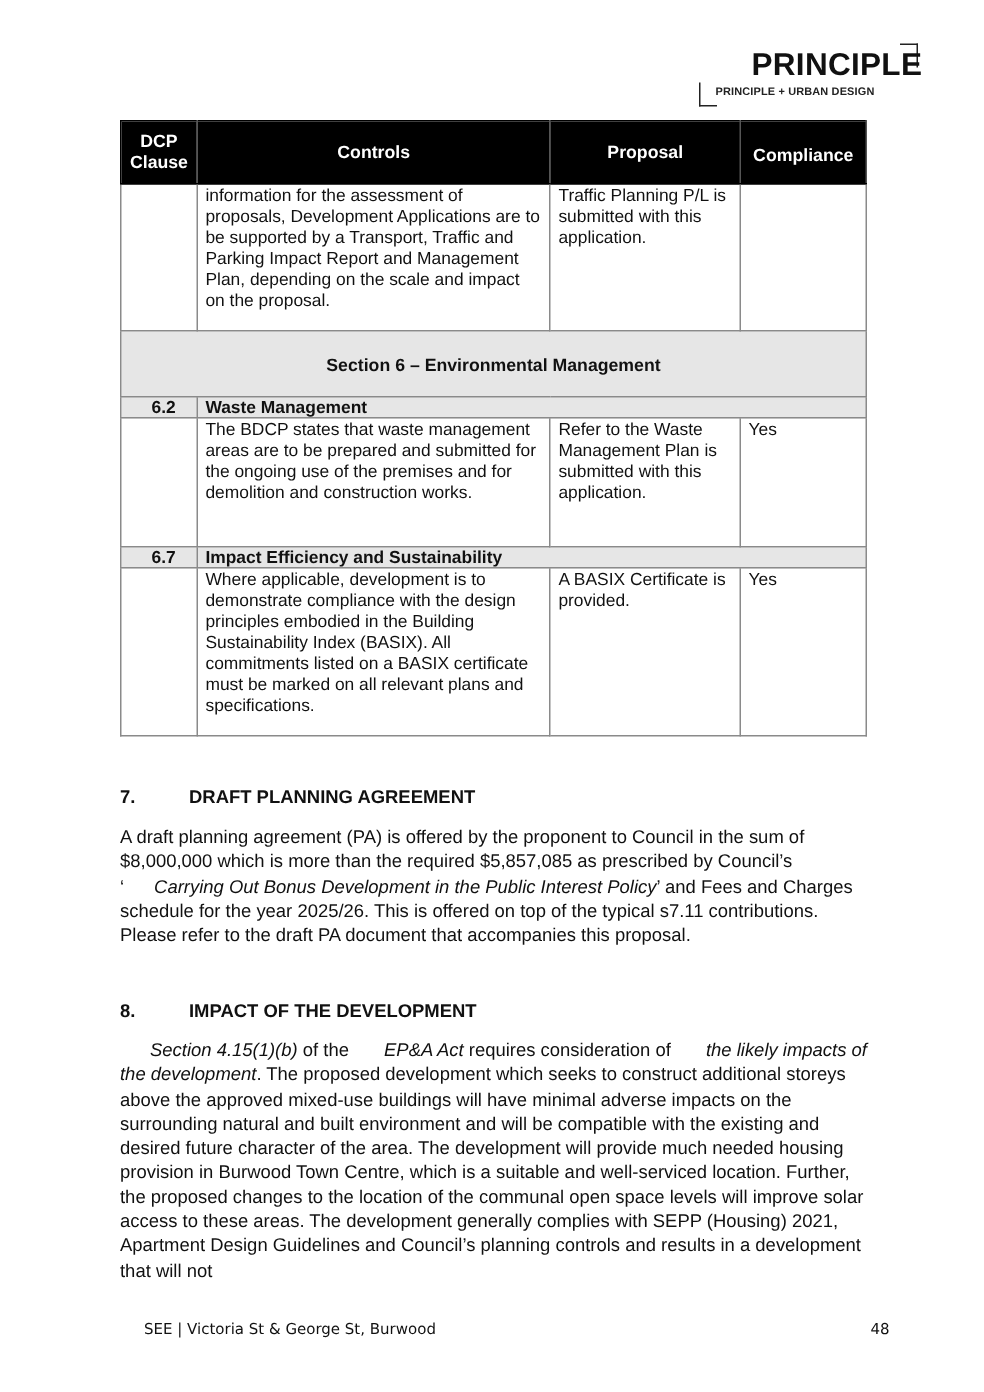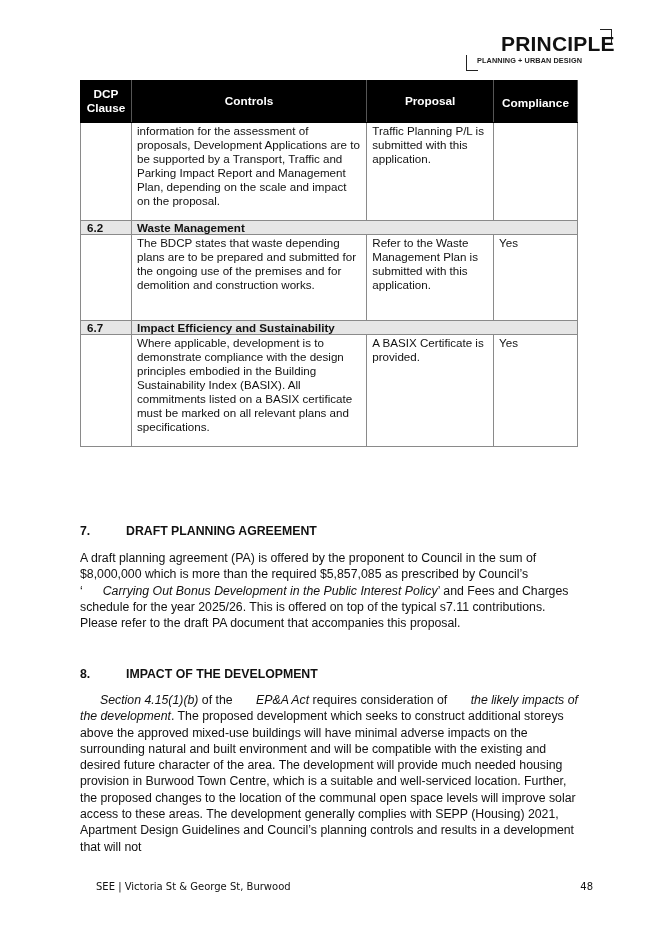--- a/index.html
+++ b/index.html
@@ -17,63 +17,66 @@
   table.dcp th { background: #000; color: #fff; font-weight: 700; text-align: center; vertical-align: middle; font-size: 11.8px; line-height: 13.5px; height: 42px; border-color: #000; border-right: 1px solid #555; }
   table.dcp th.c-comp { padding-top: 4px; }
   .c-clause { width: 51px; }
   .c-control { width: 236px; }
   .c-proposal { width: 127px; }
   .c-comp { width: 84px; }
   td.cell { padding: 1px 5px 0 5px; }
   tr.row-a td { height: 98px; }
   tr.section td { background: #e6e6e6; text-align: center; font-weight: 700; height: 44px; vertical-align: middle; font-size: 11.8px; }
   tr.subhead td { background: #e6e6e6; font-weight: 700; height: 14px; padding: 0 5px; line-height: 13px; border-bottom: 1px solid #8a8a8a; border-top: 1px solid #8a8a8a; }
-  tr.subhead td.num { padding-left: 6px; }
+  tr.subhead td.num { padding-left: 20px; }
   tr.row-b td { height: 86px; }
   tr.row-c td { height: 112px; margin-top: 12px; }
 
   .heading { position: absolute; left: 80px; font-weight: 700; font-size: 12.3px; }
   .heading .num { display: inline-block; width: 46px; }
   .para { position: absolute; left: 80px; width: 500px; font-size: 12.3px; line-height: 16.3px; color: #111; }
   .para i { font-style: italic; padding-left: 20px; }
 
   .footer { position: absolute; left: 96px; top: 881px; width: 497px; font-family: "DejaVu Sans", sans-serif; font-size: 10px; color: #111; }
   .footer .pg { position: absolute; right: 0; top: 0; }
 </style>
 </head>
 <body>
 
 <div class="logo">
   <div class="bracket-tr"></div>
   <div class="bracket-bl"></div>
   <div class="wordmark">PRINCIPLE</div>
-  <div class="tagline">PLANNING + URBAN DESIGN</div>
+  <div class="tagline">PRINCIPLE + URBAN DESIGN</div>
 </div>
 
 <table class="dcp">
   <tbody>
       <tr>
     <th class="c-clause">DCP Clause</th>
     <th class="c-control">Controls</th>
     <th class="c-proposal">Proposal</th>
     <th class="c-comp">Compliance</th>
   </tr>
   <tr class="row-a">
     <td class="cell"></td>
     <td class="cell">information for the assessment of proposals, Development Applications are to be supported by a Transport, Traffic and Parking Impact Report and Management Plan, depending on the scale and impact on the proposal.</td>
     <td class="cell">Traffic Planning P/L is submitted with this application.</td>
     <td class="cell"></td>
   </tr>
+  <tr class="section">
+    <td colspan="4">Section 6 – Environmental Management</td>
+  </tr>
   <tr class="subhead">
     <td class="num">6.2</td>
     <td colspan="3">Waste Management</td>
   </tr>
   <tr class="row-b">
     <td class="cell"></td>
-    <td class="cell">The BDCP states that waste depending plans are to be prepared and submitted for the ongoing use of the premises and for demolition and construction works.</td>
+    <td class="cell">The BDCP states that waste management areas are to be prepared and submitted for the ongoing use of the premises and for demolition and construction works.</td>
     <td class="cell">Refer to the Waste Management Plan is submitted with this application.</td>
     <td class="cell">Yes</td>
   </tr>
   <tr class="subhead">
     <td class="num">6.7</td>
     <td colspan="3">Impact Efficiency and Sustainability</td>
   </tr>
   <tr class="row-c">
     <td class="cell"></td>
     <td class="cell">Where applicable, development is to demonstrate compliance with the design principles embodied in the Building Sustainability Index (BASIX). All commitments listed on a BASIX certificate must be marked on all relevant plans and specifications.</td>

